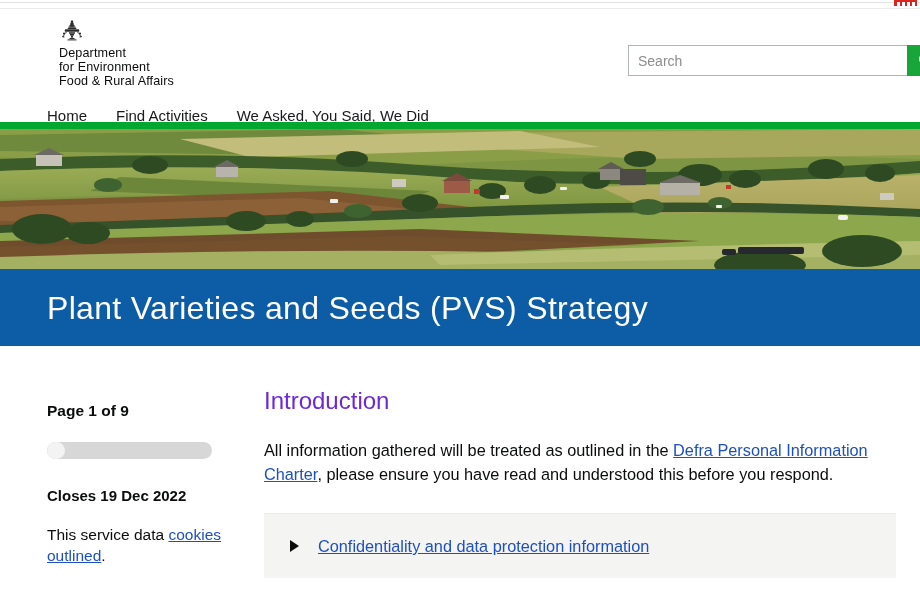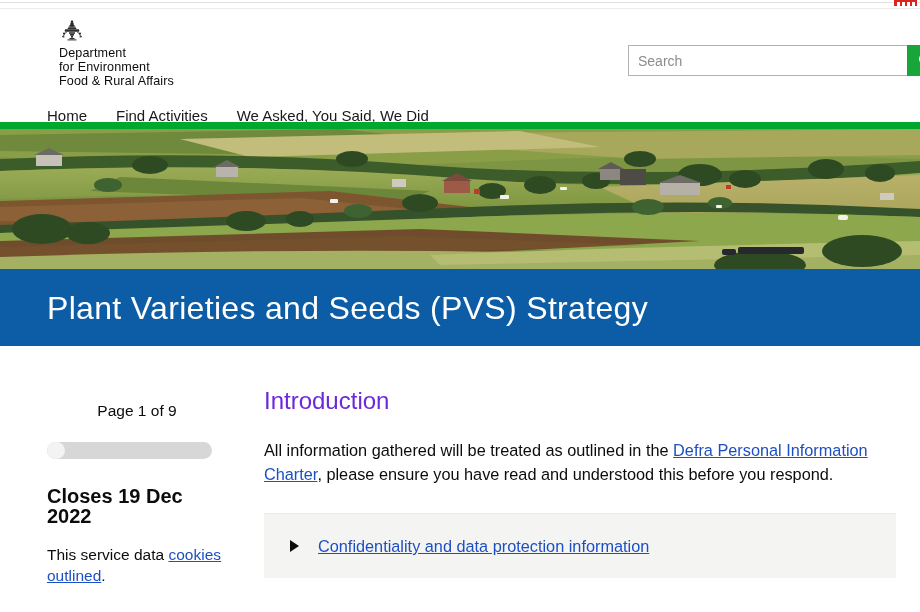--- a/index.html
+++ b/index.html
@@ -109,36 +109,36 @@
     margin-left: 47px;
     color: #ffffff; font-size: 32px; font-weight: 400;
     line-height: 32px; letter-spacing: 0.01em;
   }
 
   
   .page-body { position: absolute; top: 346px; left: 0; width: 920px; height: 266px; background: #ffffff; }
 
   .sidebar { position: absolute; top: 55px; left: 47px; width: 180px; }
   .page-count {
-    font-size: 15.5px; color: #0b0c0c; font-weight: 400; line-height: 20px; text-align: center;
+    font-size: 15.5px; color: #0b0c0c; font-weight: 700; line-height: 20px;
   }
   .progress-track {
     margin-top: 21px;
     width: 165px; height: 17px;
     background: #d7d7d7; border-radius: 9px; overflow: hidden;
     position: relative;
   }
   .progress-fill {
     position: absolute; top: 0; left: 0;
     height: 17px; width: 18px;
     background: #f3f3f3; border-radius: 9px;
   }
   .closes {
     margin-top: 27px;
-    font-size: 20px; color: #0b0c0c; font-weight: 700; line-height: 20px;
+    font-size: 15px; color: #0b0c0c; font-weight: 700; line-height: 20px;
   }
   .cookie-note {
     margin-top: 18px;
     font-size: 15.5px; color: #0b0c0c; line-height: 21px;
   }
   .cookie-note a {
     color: #1d4fc4; text-decoration: underline;
   }
 
   .content { position: absolute; top: 38px; left: 264px; width: 632px; }

